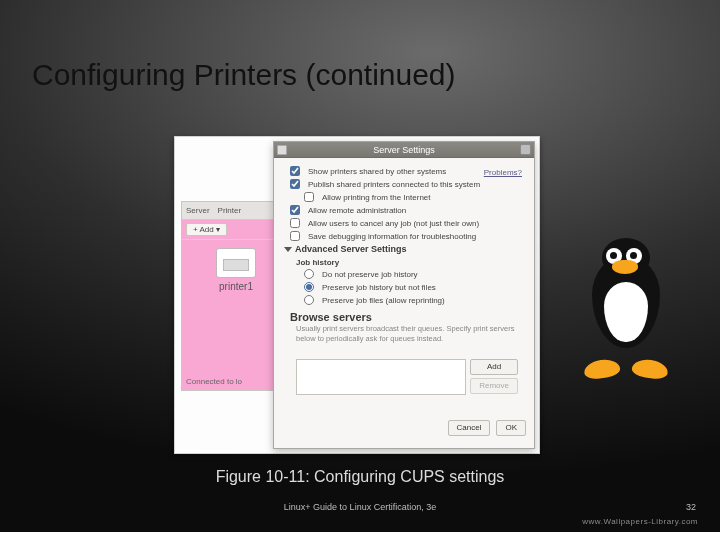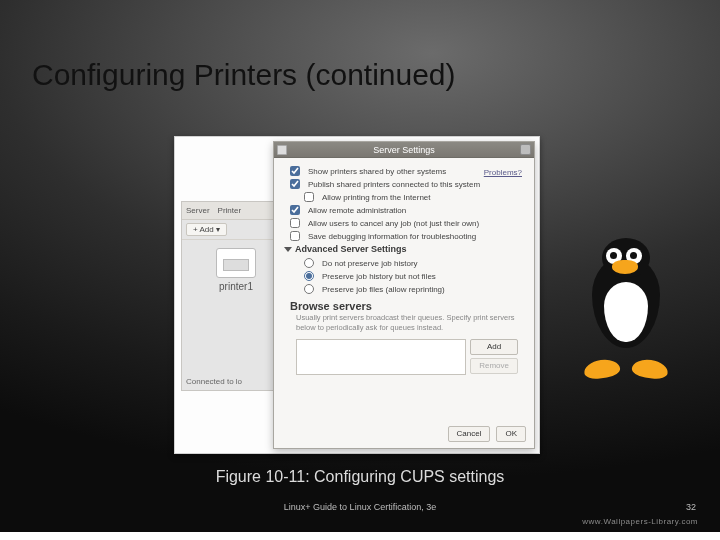--- a/index.html
+++ b/index.html
@@ -29,21 +29,21 @@
   
   .shot {
     position: absolute; left: 174px; top: 136px; width: 366px; height: 318px;
     background: #fdfdfd; border: 1px solid #d2d2d2;
     box-shadow: 0 2px 6px rgba(0,0,0,.4);
   }
 
   
   .bgwin {
     position: absolute; left: 6px; top: 64px; width: 110px; height: 190px;
-    background: #e5e5e5; border: 1px solid #c8c6c2;
+    background: #f9a8d4; border: 1px solid #c8c6c2;
   }
   .bgwin .tabbar { height: 18px; background: #e5e3df; border-bottom: 1px solid #cfccc6; display:flex; align-items:center; }
   .bgwin .tabbar span { font-size: 8px; color: #555; padding: 0 4px; }
   .bgwin .toolbar { height: 20px; display:flex; align-items:center; border-bottom:1px solid #d6d3cd; }
   .bgwin .addbtn { margin:2px 4px; padding:1px 6px; font-size:8px; background:#f6f5f2; border:1px solid #c9c6bf; border-radius:2px; color:#444;}
   .bgwin .printer { margin: 8px auto; width: 54px; text-align:center; }
   .bgwin .printer .picon { width:40px; height:30px; margin:0 auto 3px; background:#fff; border:1px solid #bbb; border-radius:3px; position:relative; }
   .bgwin .printer .picon::before { content:""; position:absolute; left:6px; right:6px; top:10px; height:10px; background:#ddd; border:1px solid #bbb; }
   .bgwin .printer .plabel { font-size:10px; color:#555; }
   .bgwin .status { position:absolute; bottom:4px; left:4px; font-size:8px; color:#666; }
@@ -64,26 +64,26 @@
   .dlg .body { padding: 6px 10px 6px 10px; font-size:8px; color:#444; }
   .dlg h4 { font-size:9px; font-weight:bold; color:#3a3a3a; margin: 2px 0 4px; }
   .dlg .triangle { display:inline-block; width:0;height:0; border-left:4px solid transparent; border-right:4px solid transparent; border-top:5px solid #555; margin-right:3px; vertical-align:middle;}
   .opt { display:flex; align-items:flex-start; gap:8px; margin: 2px 0 2px 6px; line-height:11px; }
   .opt.indent { margin-left: 20px; }
   .opt input { width:10px; height:10px; margin-top:0; accent-color:#4b6e9b; }
   .dlg .problems { position:absolute; right:12px; top:26px; font-size:8px; color:#5a5a8a; text-decoration:underline; }
   .subhead { font-size:8px; font-weight:bold; color:#444; margin: 4px 0 2px 12px; }
   .browsehead { font-size:11px; font-weight:bold; color:#3a3a3a; margin: 5px 0 1px 6px; }
   .browse-note { font-size:7.5px; color:#888; margin: 0 6px 3px 12px; line-height:10px; }
-  .listrow { display:flex; gap:4px; margin: 6px 6px 0 12px; }
+  .listrow { display:flex; gap:4px; margin: 15px 6px 0 12px; }
   .listbox { flex:1; height:36px; background:#fff; border:1px solid #c6c3bc; }
   .listbtns { display:flex; flex-direction:column; gap:3px; }
   .btn { font-size:8px; color:#333; background:#f4f2ee; border:1px solid #bfbcb5; border-radius:2px; padding:2px 8px; line-height:10px; }
   .btn.disabled { color:#aaa; border-color:#d3d1cb; }
-  .dlg .footer { position:absolute; bottom:6px; right:8px; display:flex; gap:6px;padding-left:36px; }
+  .dlg .footer { position:absolute; bottom:12px; right:8px; display:flex; gap:6px;padding-left:36px; }
 
   
   .tux { position:absolute; right:42px; top:238px; width:104px; height:140px; }
   .tux .body { position:absolute; left:18px; top:18px; width:68px; height:92px; background:#111; border-radius:48% 48% 50% 50% / 42% 42% 58% 58%; }
   .tux .belly { position:absolute; left:30px; top:44px; width:44px; height:60px; background:#fff; border-radius:50% 50% 48% 48% / 40% 40% 60% 60%; }
   .tux .head { position:absolute; left:28px; top:0; width:48px; height:40px; background:#111; border-radius:50%; }
   .tux .eye { position:absolute; top:10px; width:16px; height:16px; background:#fff; border-radius:50%; }
   .tux .eye.l { left:32px; } .tux .eye.r { left:52px; }
   .tux .pupil { position:absolute; top:14px; width:7px; height:7px; background:#111; border-radius:50%; }
   .tux .pupil.l { left:36px;} .tux .pupil.r { left:56px;}
@@ -147,20 +147,21 @@
           <span>Allow users to cancel any job (not just their own)</span>
         </label>
         <label class="opt">
           <input type="checkbox" style="">
           <span>Save debugging information for troubleshooting</span>
         </label>
 
         <h4>
           <span class="triangle"></span><span>Advanced Server Settings</span>
         </h4>
+        <div class="subhead">Job history</div>
         <label class="opt indent">
           <input type="radio" name="jh" style="">
           <span>Do not preserve job history</span>
         </label>
         <label class="opt indent">
           <input type="radio" name="jh" checked="" style="">
           <span>Preserve job history but not files</span>
         </label>
         <label class="opt indent">
           <input type="radio" name="jh" style="">

